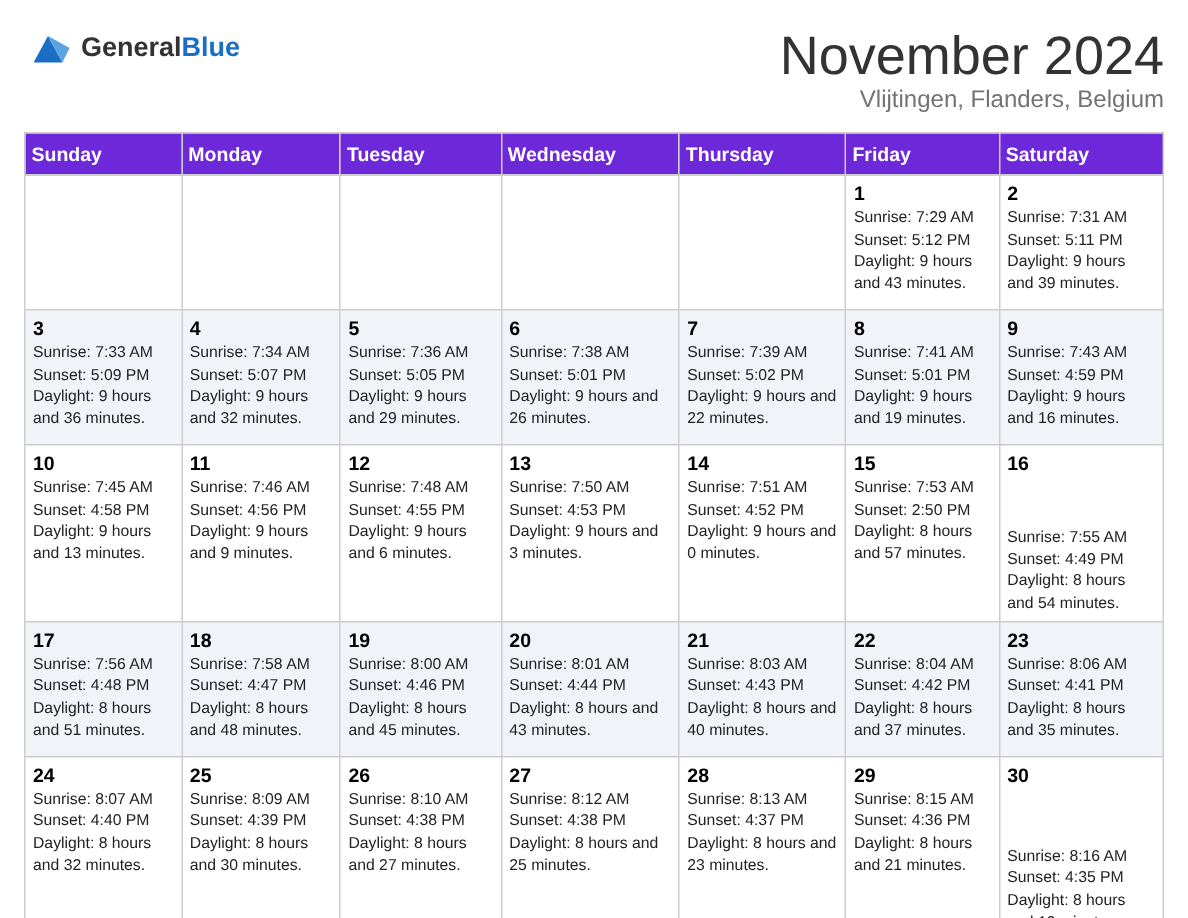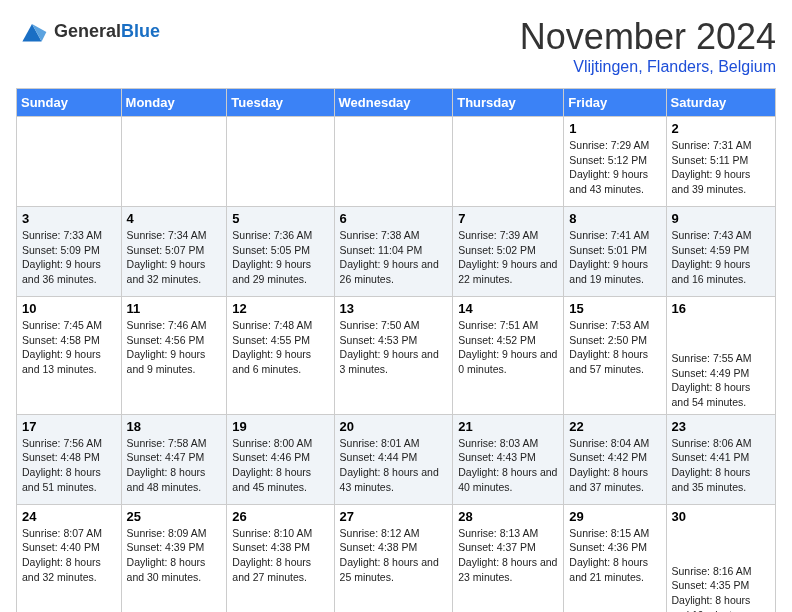--- a/index.html
+++ b/index.html
@@ -43,29 +43,29 @@
       text-align: right;
     }
     .month-title {
       font-size: 36px;
       font-weight: normal;
       color: #333;
       text-align: right;
     }
     .location-title {
       font-size: 16px;
-      color: #1d4ed8;
+      color: #737373;
     }
     table {
       width: 100%;
       border-collapse: collapse;
       font-size: 11px;
     }
     thead tr {
-      background: #3b82f6;
+      background: #6d28d9;
       color: white;
     }
     thead th {
       padding: 6px 4px;
       text-align: left;
       font-size: 13px;
       font-weight: bold;
       border: 1px solid #ccc;
     }
     tbody tr {
@@ -165,21 +165,21 @@
         </td>
         <td>
           <span class="day-num">5</span>
           <div class="day-info" style="white-space: pre-line;">Sunrise: 7:36 AM
 Sunset: 5:05 PM
 Daylight: 9 hours and 29 minutes.</div>
         </td>
         <td>
           <span class="day-num">6</span>
           <div class="day-info" style="white-space: pre-line;">Sunrise: 7:38 AM
-Sunset: 11:04 PM
+Sunset: 5:01 PM
 Daylight: 9 hours and 26 minutes.</div>
         </td>
         <td>
           <span class="day-num">7</span>
           <div class="day-info" style="white-space: pre-line;">Sunrise: 7:39 AM
 Sunset: 5:02 PM
 Daylight: 9 hours and 22 minutes.</div>
         </td>
         <td>
           <span class="day-num">8</span>

